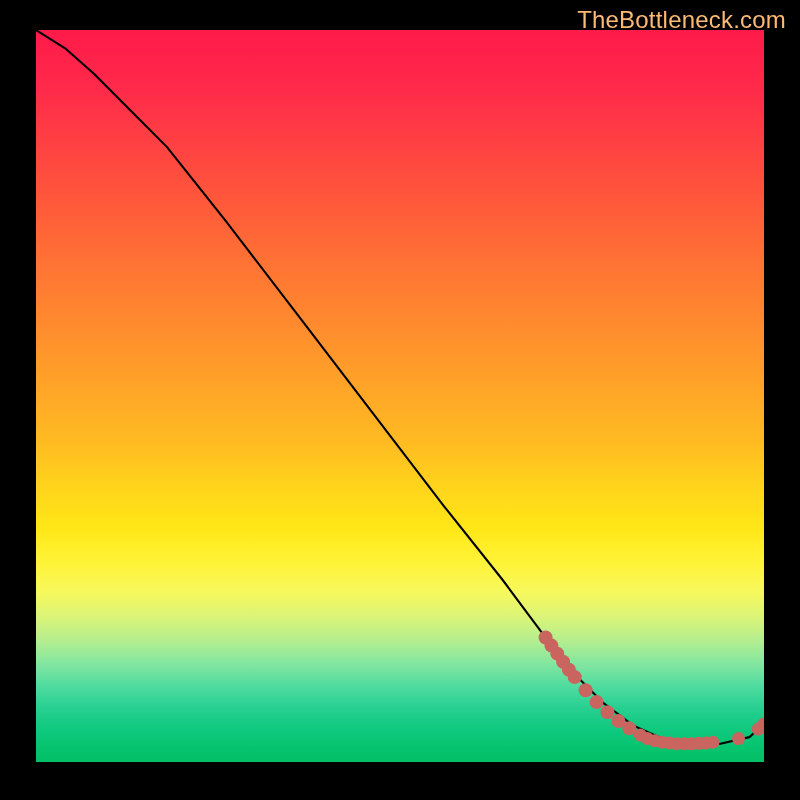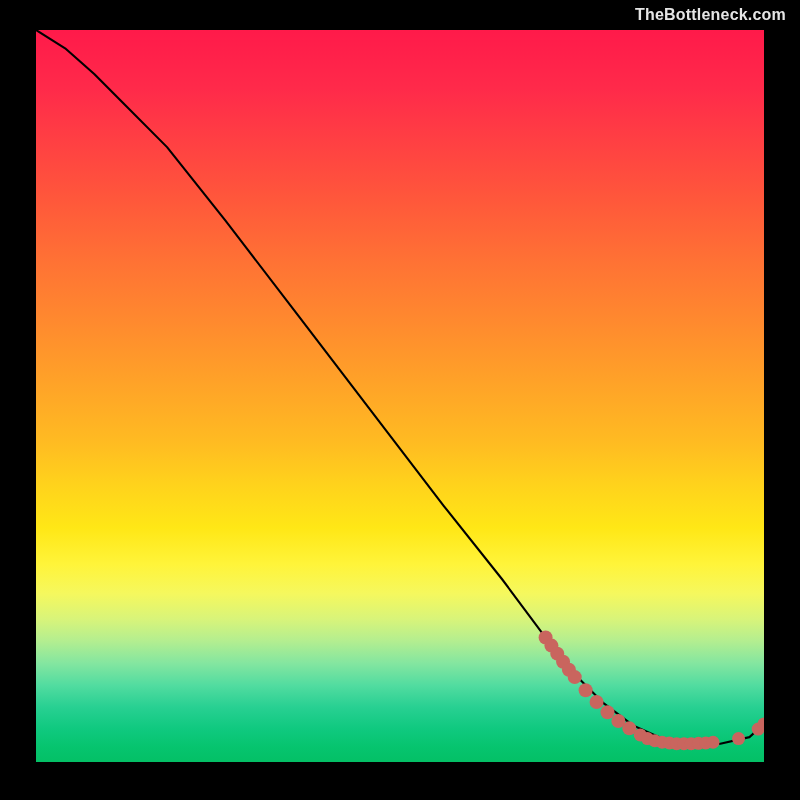--- a/index.html
+++ b/index.html
@@ -14,24 +14,24 @@
   .frame {
     position: relative;
     width: 800px;
     height: 800px;
     background: #000;
   }
   .watermark {
     position: absolute;
     top: 6px;
     right: 14px;
-    color: #e5e5e5;
-    font-size: 16px;
+    color: #fdba74;
+    font-size: 24px;
     letter-spacing: 0.2px;
-    font-weight: 700;
+    font-weight: 400;
     z-index: 4;
   }
   .plot {
     position: absolute;
     left: 36px;
     top: 30px;
     width: 728px;
     height: 732px;
     
     background: linear-gradient(

